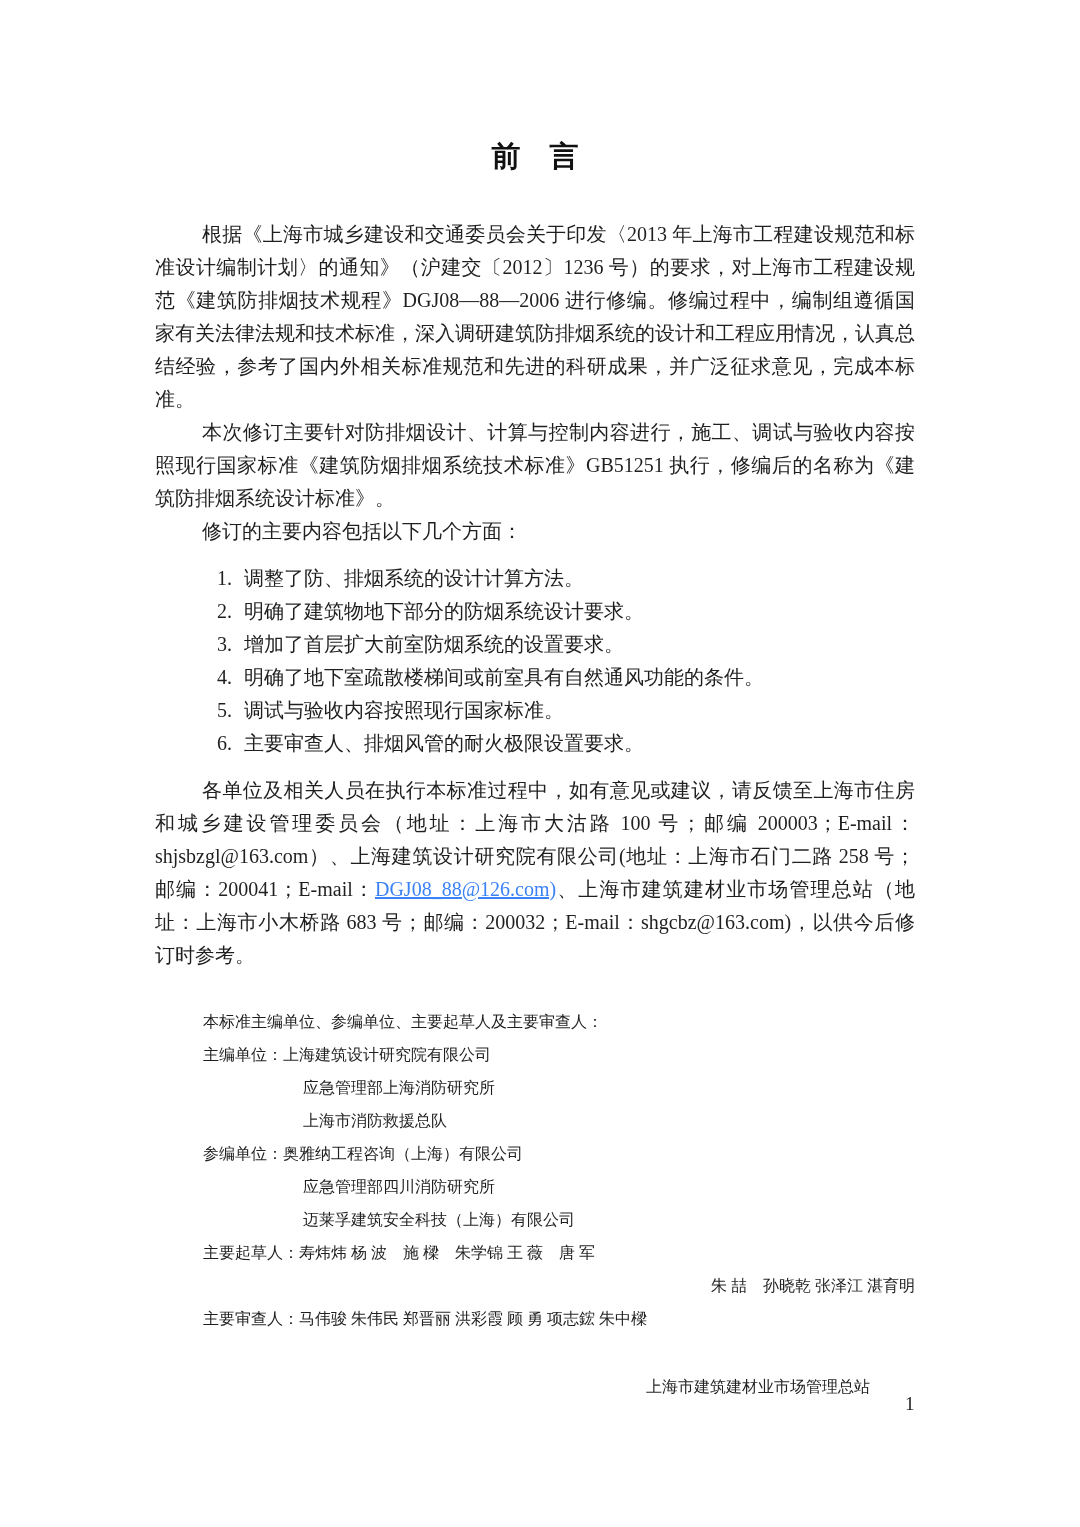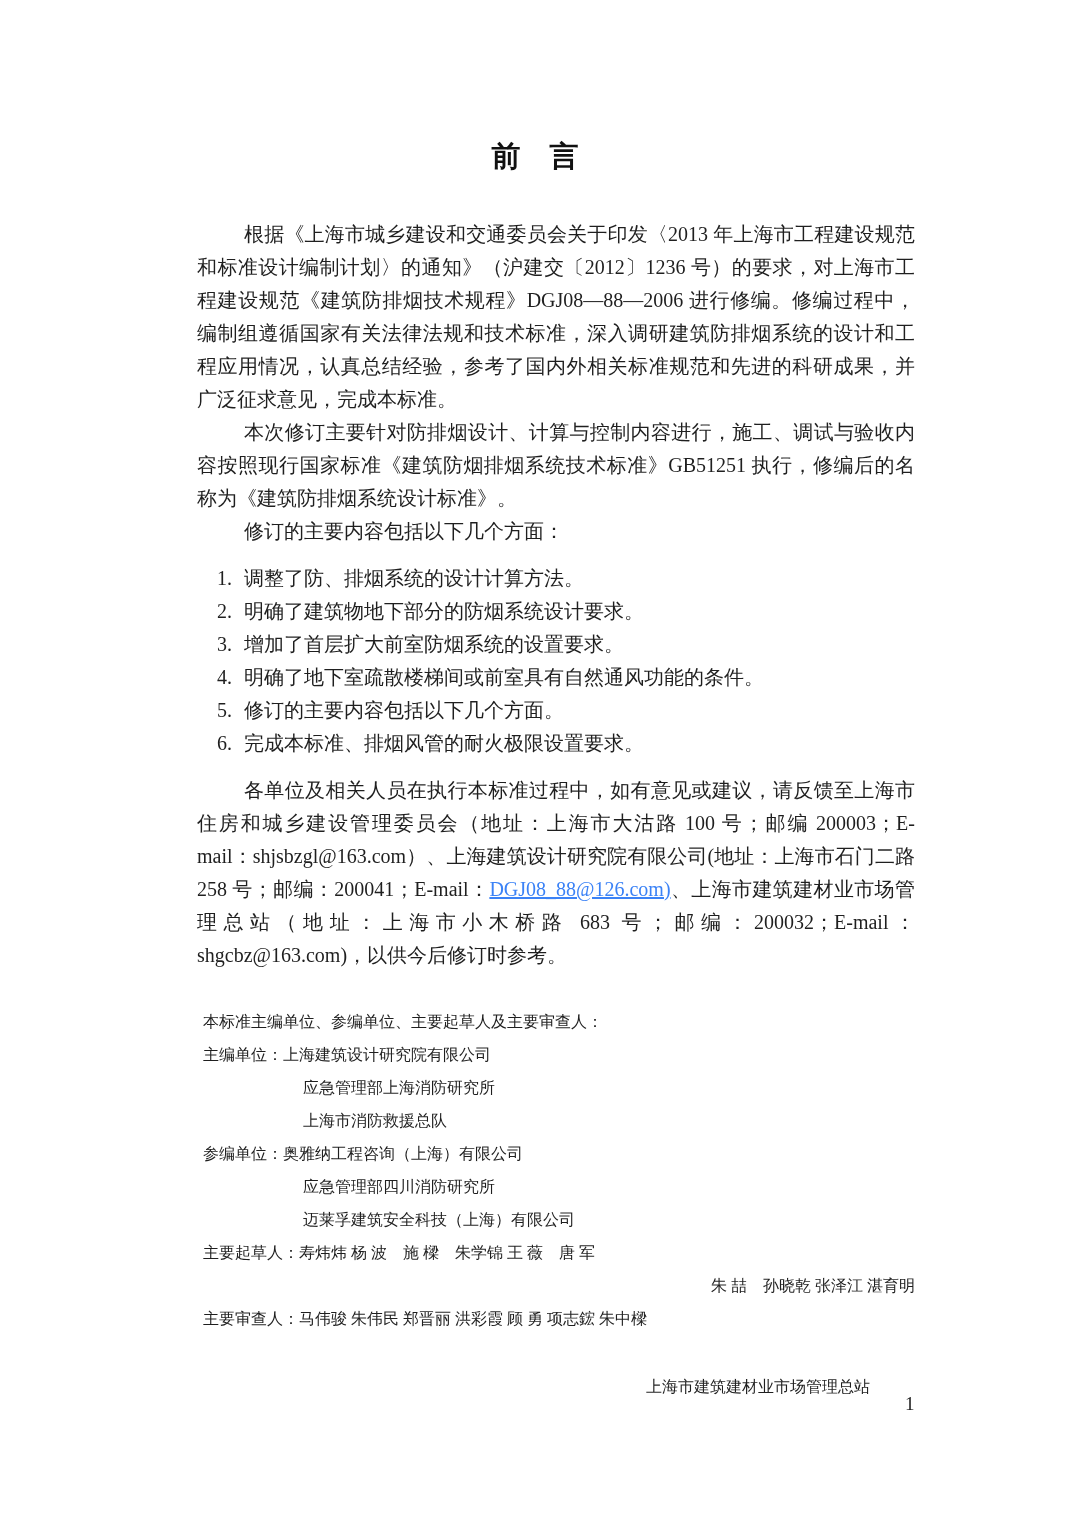--- a/index.html
+++ b/index.html
@@ -30,21 +30,21 @@
     font-weight: bold;
     text-align: center;
     color: #111111;
   }
   .para {
     margin: 0;
     font-size: 20px;
     line-height: 33px;
     text-align: justify;
   }
-  .indent { text-indent: 2.35em; margin-left: 42px; }
+  .indent { text-indent: 2.35em; }
   .revision-list { margin: 14px; }
   .list-item {
     font-size: 20px;
     line-height: 33px;
     padding-left: 48px;
   }
   .li-num {
     display: inline-block;
     margin-right: 12px;
   }
@@ -101,24 +101,24 @@
       <div class="list-item">
         <span class="li-num">2.</span><span class="li-text">明确了建筑物地下部分的防烟系统设计要求。</span>
       </div>
       <div class="list-item">
         <span class="li-num">3.</span><span class="li-text">增加了首层扩大前室防烟系统的设置要求。</span>
       </div>
       <div class="list-item">
         <span class="li-num">4.</span><span class="li-text">明确了地下室疏散楼梯间或前室具有自然通风功能的条件。</span>
       </div>
       <div class="list-item">
-        <span class="li-num">5.</span><span class="li-text">修订的主要内容包括以下几个方面。</span>
+        <span class="li-num">5.</span><span class="li-text">调试与验收内容按照现行国家标准。</span>
       </div>
       <div class="list-item">
-        <span class="li-num">6.</span><span class="li-text">完成本标准、排烟风管的耐火极限设置要求。</span>
+        <span class="li-num">6.</span><span class="li-text">主要审查人、排烟风管的耐火极限设置要求。</span>
       </div>
     </div>
 
     <p class="para indent"><span>各单位及相关人员在执行本标准过程中，如有意见或建议，请反馈至上海市住房和城乡建设管理委员会（地址：上海市大沽路 100 号；邮编 200003；E-mail：shjsbzgl@163.com）、上海建筑设计研究院有限公司(地址：上海市石门二路 258 号；邮编：200041；E-mail：</span><a class="email-link">DGJ08_88@126.com)</a><span>、上海市建筑建材业市场管理总站（地址：上海市小木桥路 683 号；邮编：200032；E-mail：shgcbz@163.com)，以供今后修订时参考。</span></p>
 
     <div class="credits">
       <p class="credit-line">本标准主编单位、参编单位、主要起草人及主要审查人：</p>
 
       <p class="credit-line"><span>主编单位：</span><span>上海建筑设计研究院有限公司</span></p>
       <p class="credit-line credit-cont-unit">应急管理部上海消防研究所</p>

